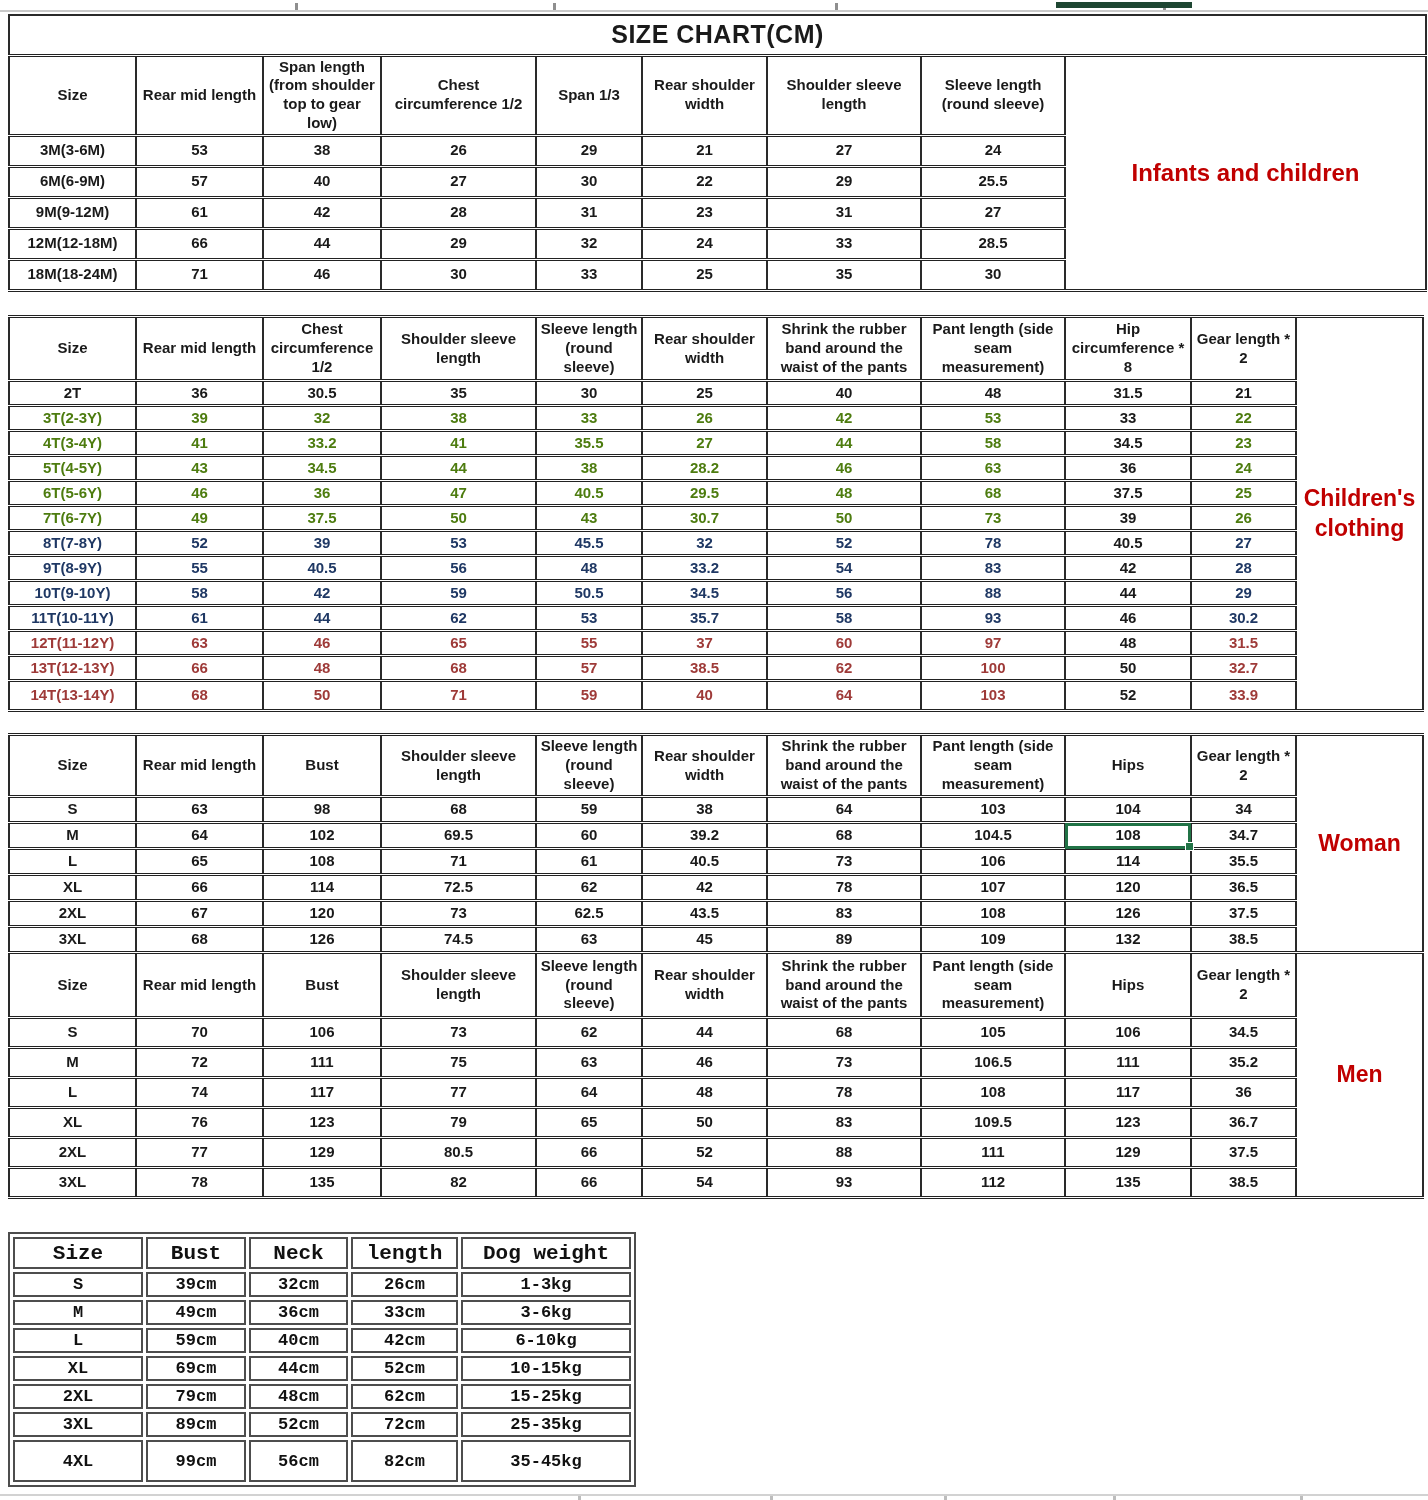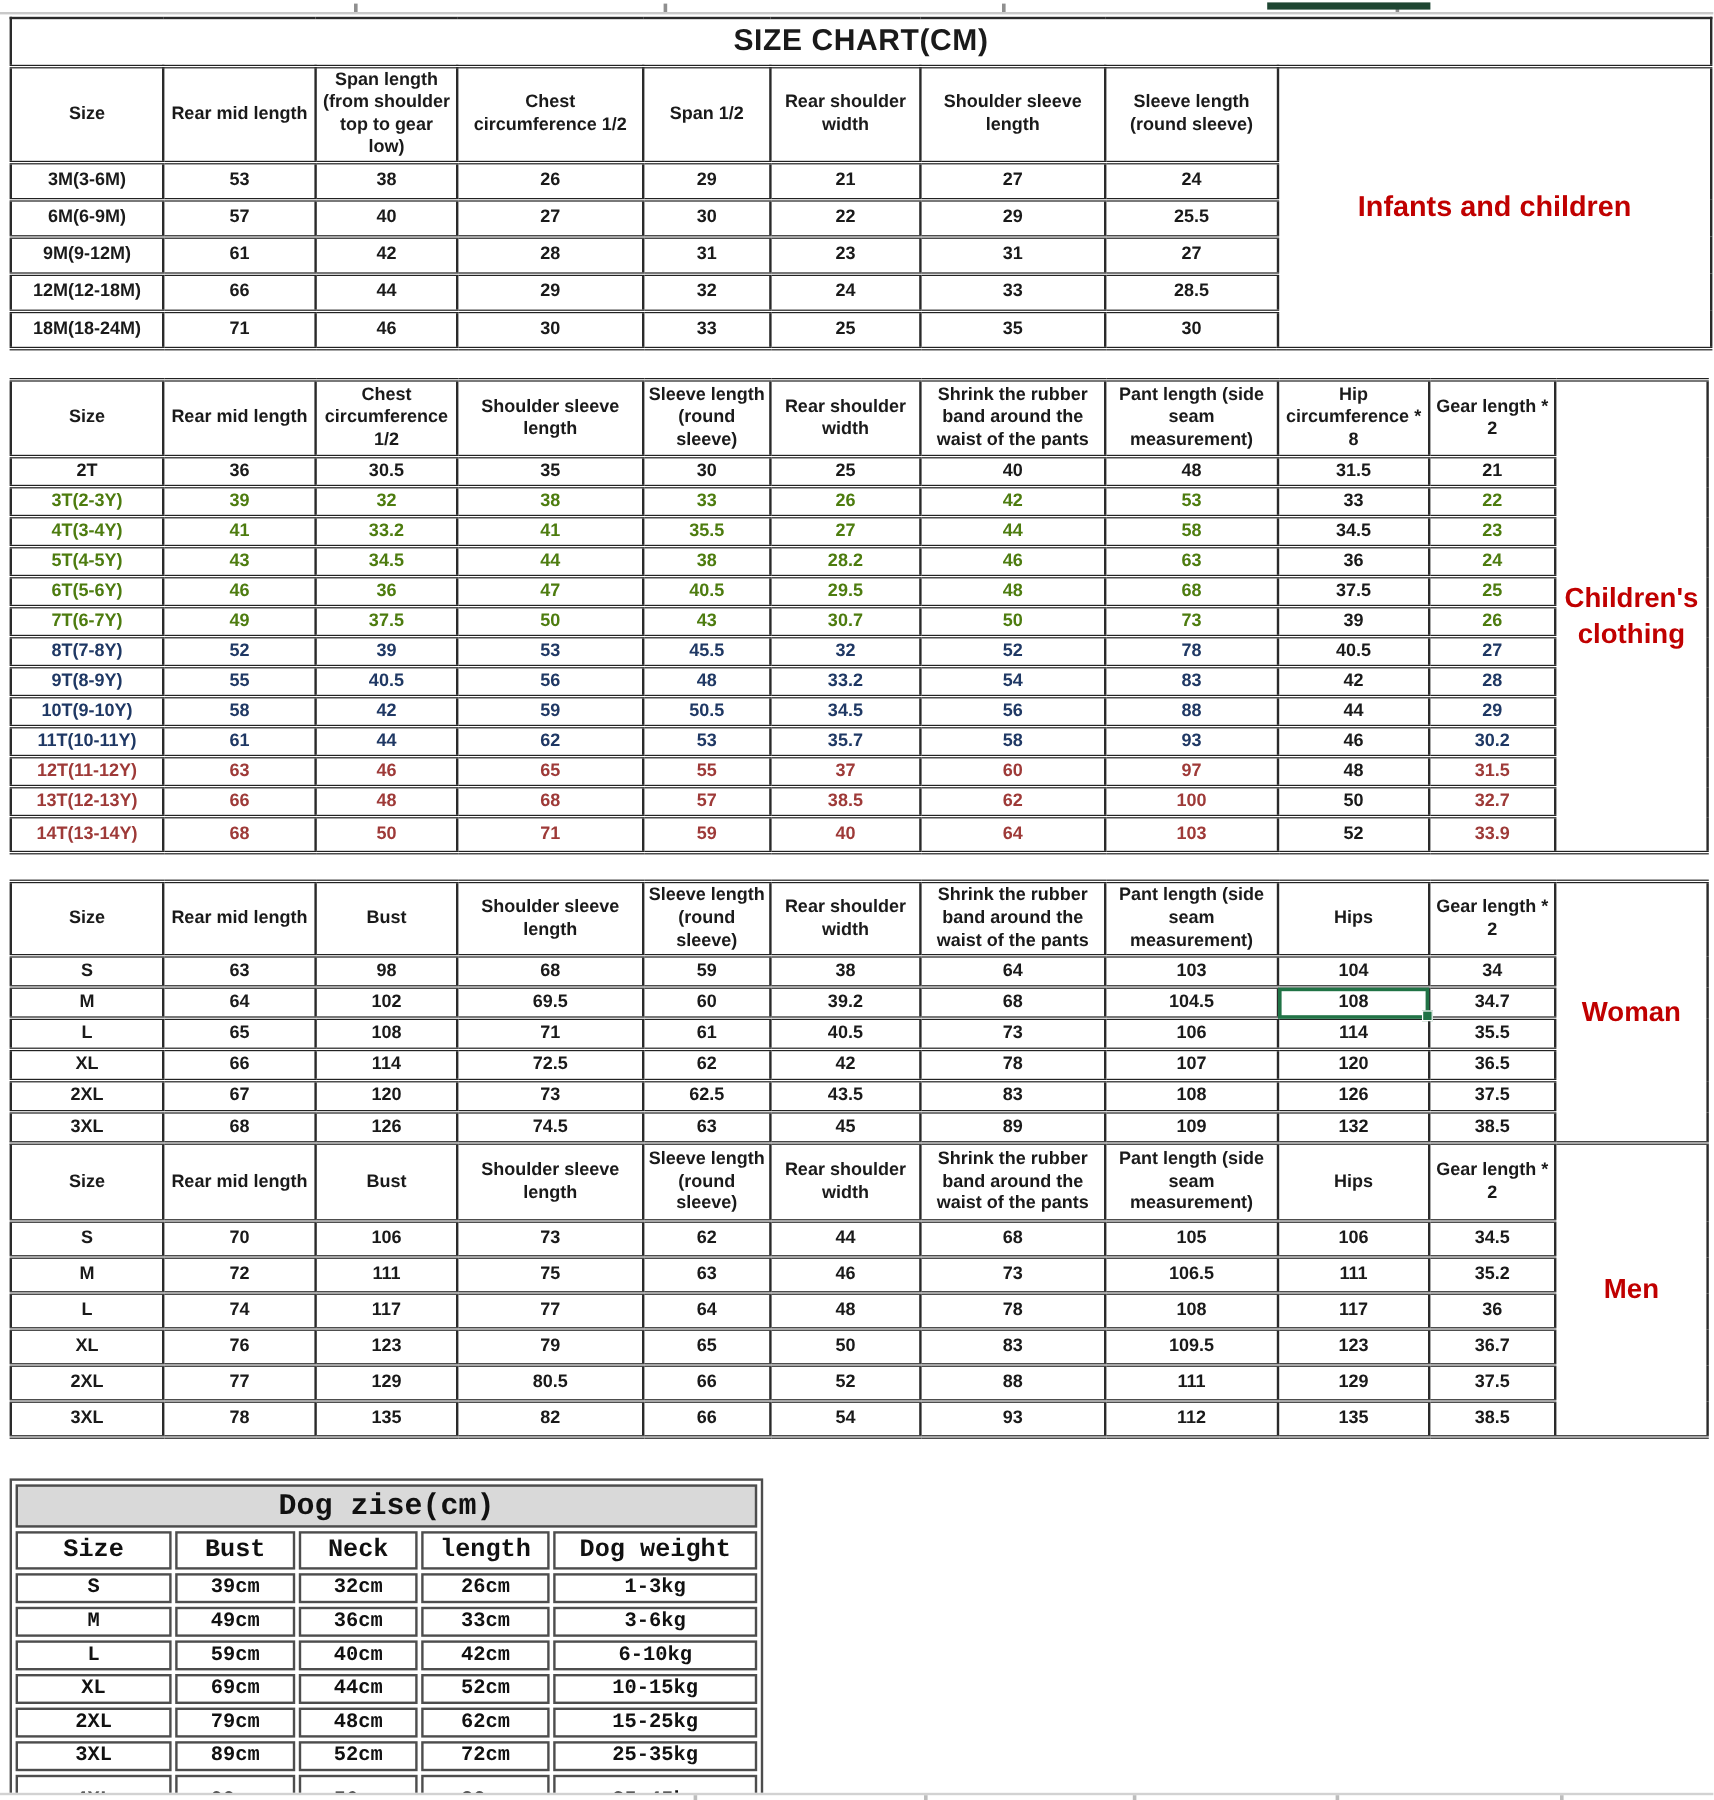--- a/index.html
+++ b/index.html
@@ -118,21 +118,21 @@
     </colgroup>
     <tbody>
       <tr class="title-row">
         <td colspan="9">SIZE CHART(CM)</td>
       </tr>
       <tr class="head-row">
         <td class="h">Size</td>
         <td class="h">Rear mid length</td>
         <td class="h">Span length (from shoulder top to gear low)</td>
         <td class="h">Chest circumference 1/2</td>
-        <td class="h">Span 1/2</td>
+        <td class="h">Span 1/3</td>
         <td class="h">Rear shoulder width</td>
         <td class="h">Shoulder sleeve length</td>
         <td class="h">Sleeve length (round sleeve)</td>
         <td class="side-label" rowspan="6">Infants and children</td>
       </tr>
       <tr class="body-row">
         <td>3M(3-6M)</td>
         <td>53</td>
         <td>38</td>
         <td>26</td>
@@ -579,23 +579,20 @@
 
 <table id="t5" style="left:8px; top:1232px; width:628px;">
     <colgroup>
       <col style="width: 130px;">
       <col style="width: 100px;">
       <col style="width: 99px;">
       <col style="width: 107px;">
       <col style="width: 170px;">
     </colgroup>
     <tbody>
-      <tr class="title-row">
-        <td colspan="5">Dog zise(cm)</td>
-      </tr>
       <tr class="head-row">
         <td class="h">Size</td>
         <td class="h">Bust</td>
         <td class="h">Neck</td>
         <td class="h">length</td>
         <td class="h">Dog weight</td>
       </tr>
       <tr class="body-row">
         <td>S</td>
         <td>39cm</td>

